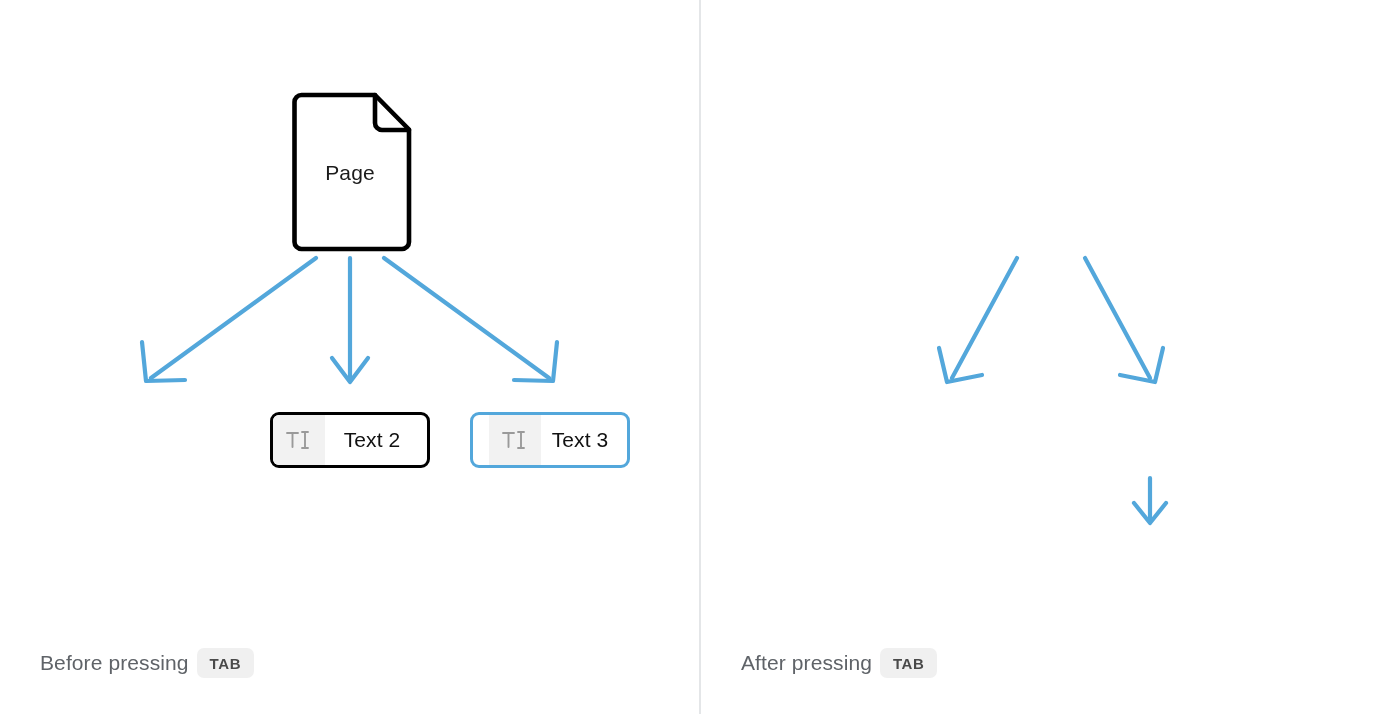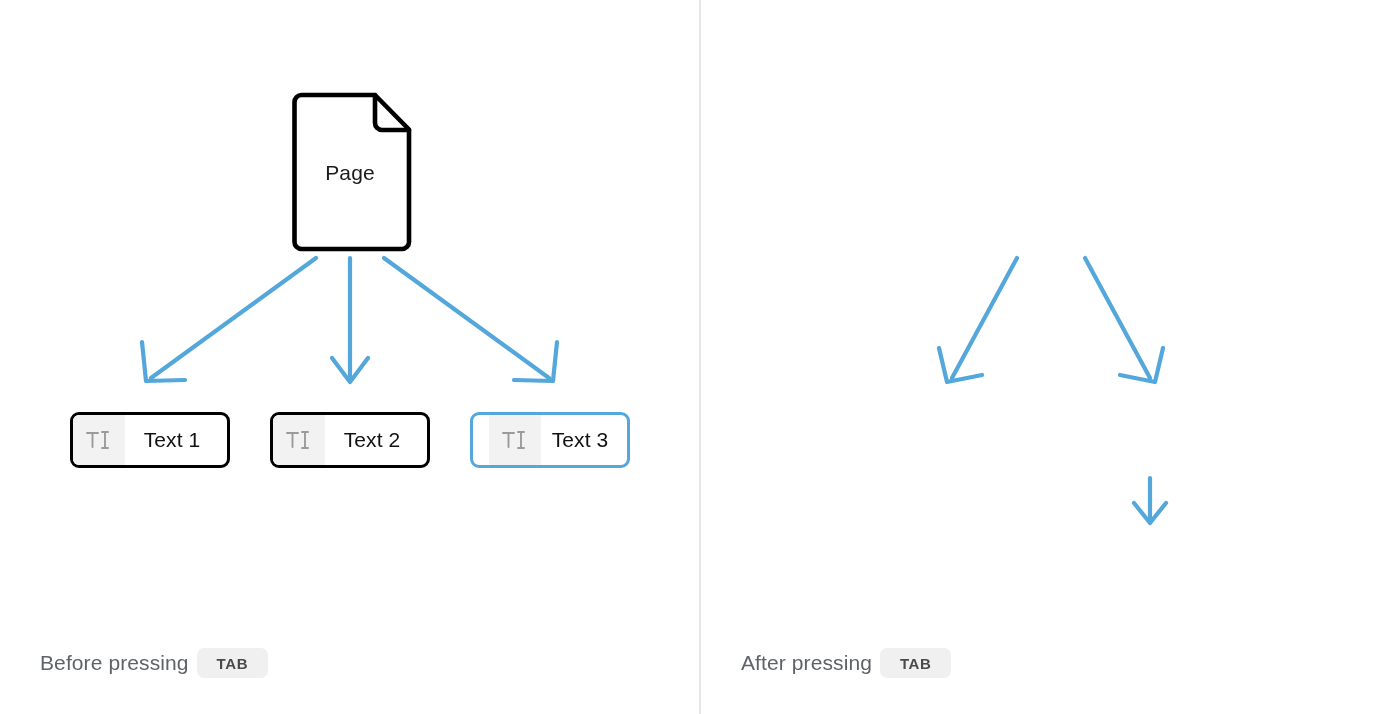--- a/index.html
+++ b/index.html
@@ -108,21 +108,21 @@
   }
   .caption-left  { left: 40px; }
   .caption-right { left: 40px; }
 
   .key-badge {
     display: inline-flex;
     align-items: center;
     justify-content: center;
     min-width: 46px;
     height: 30px;
-    padding: 0 20px;
+    padding: 0 13px;
     background: #f0f0f0;
     border-radius: 7px;
     font-size: 15px;
     font-weight: bold;
     color: #4a4a4a;
     letter-spacing: 0.6px;
   }
 </style>
 </head>
 <body>
@@ -153,34 +153,20 @@
 
     <div class="page-node" style="left:289px; top:77px;margin-top:16px;">
       <svg viewBox="0 0 122 158">
         <path d="M5.5,9 A7,7 0 0 1 12.5,2 L86,2 L120,36.5 L120,149
                  A7,7 0 0 1 113,156 L12.5,156 A7,7 0 0 1 5.5,149 Z" fill="#ffffff" stroke="#000000" stroke-width="4.6" stroke-linejoin="round"></path>
         <path d="M86,2 L86,30 A7,7 0 0 0 93,37 L120,37" fill="none" stroke="#000000" stroke-width="4.6" stroke-linejoin="round" stroke-linecap="round"></path>
       </svg>
       <div class="page-label">Page</div>
     </div>
 
-    <div class="text-node" style="left:70px; top:412px; width:160px;">
-      <div class="icon-cell">
-        <svg width="30" height="24" viewBox="0 0 30 24">
-          <g stroke="#9a9a9a" stroke-width="1.9" fill="none" stroke-linecap="round">
-            <path d="M3,5 L14,5"></path>
-            <path d="M8.5,5 L8.5,19"></path>
-            <path d="M18,4 L24,4"></path>
-            <path d="M21,4 L21,20"></path>
-            <path d="M18,20 L24,20"></path>
-          </g>
-        </svg>
-      </div>
-      <div class="node-label">Text 1</div>
-    </div>
 
     <div class="text-node" style="left:270px; top:412px; width:160px;justify-content:center;">
       <div class="icon-cell">
         <svg width="30" height="24" viewBox="0 0 30 24">
           <g stroke="#9a9a9a" stroke-width="1.9" fill="none" stroke-linecap="round">
             <path d="M3,5 L14,5"></path>
             <path d="M8.5,5 L8.5,19"></path>
             <path d="M18,4 L24,4"></path>
             <path d="M21,4 L21,20"></path>
             <path d="M18,20 L24,20"></path>

